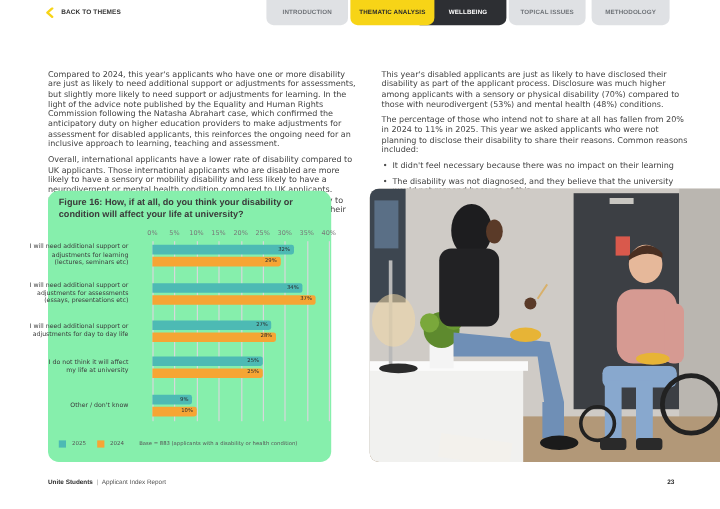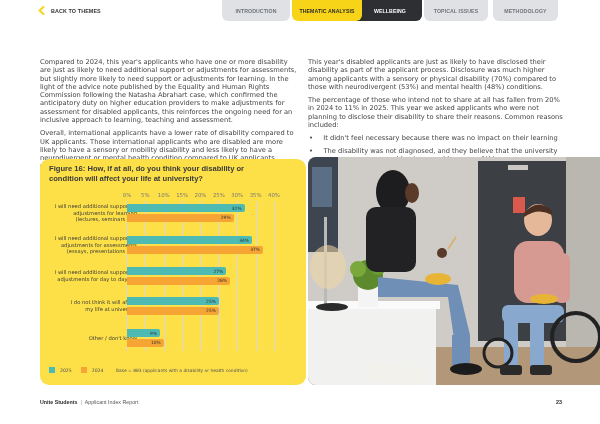--- a/index.html
+++ b/index.html
@@ -16,27 +16,27 @@
          font-family: "Liberation Sans", sans-serif; font-size: 5.2px; font-weight: 700; letter-spacing: 0.1px;
          border-radius: 0 0 6px 6px; cursor: pointer; }
   .tab.grey { background: #dfe1e4; color: #6f7378; }
   .tab.yellow { background: #f7d417; color: #2a2a2a; }
   .tab.dark { background: #2d2f33; color: #ffffff; }
 
   
   .col { position: absolute; font-size: 6.7px; line-height: 8.3px; color: #444; margin-top: 20px; }
   .col p { margin-bottom: 5px; }
   .col.left { left: 40px; top: 38px; width: 258px; }
-  .col.right { left: 308px; top: 38px; width: 256px; }
+  .col.right { left: 318px; top: 38px; width: 256px; }
   .bullets { list-style: none; }
-  .bullets li { position: relative; padding-left: 9px; margin-bottom: 4.3px; text-align: center; }
+  .bullets li { position: relative; padding-left: 9px; margin-bottom: 4.3px; }
   .bullets li::before { content: "•"; position: absolute; left: 1px; top: 0; }
 
   
-  .card { position: absolute; left: 40px; top: 159px; width: 266px; height: 226px; background: #fde047; border-radius: 9px; }
+  .card { position: absolute; left: 40px; top: 159px; width: 236px; height: 226px; background: #86efac; border-radius: 9px; }
   .fig-title { position: absolute; left: 9px; top: 5px; width: 230px; font-family: "Liberation Sans", sans-serif; font-size: 7.6px;
                font-weight: 700; color: #3a3a3a; line-height: 9.6px; }
   .axis-tick { position: absolute; top: 33px; font-size: 5.4px; color: #777; transform: translateX(-50%); white-space: nowrap; }
   .gridline { position: absolute; top: 42px; width: 0.6px; height: 150px; background: #d6d8db; }
   .cat-label { position: absolute; right: 169px; text-align: right; font-size: 5.2px; line-height: 6.7px; color: #3a3a3a; width: 90px; }
   .bar { position: absolute; height: 8px; border-radius: 0 2px 2px 0; display: flex; align-items: center; justify-content: flex-end; padding-right: 3px;
          font-size: 4.4px; color: #2c2c2c; }
   .legend { position: absolute; left: 9px; top: 208px; display: flex; align-items: center; font-size: 4.6px; color: #555; }
   .legend .sw { width: 6px; height: 6px; margin-right: 5px; }
   .legend .item { display: flex; align-items: center; margin-right: 9px; }

